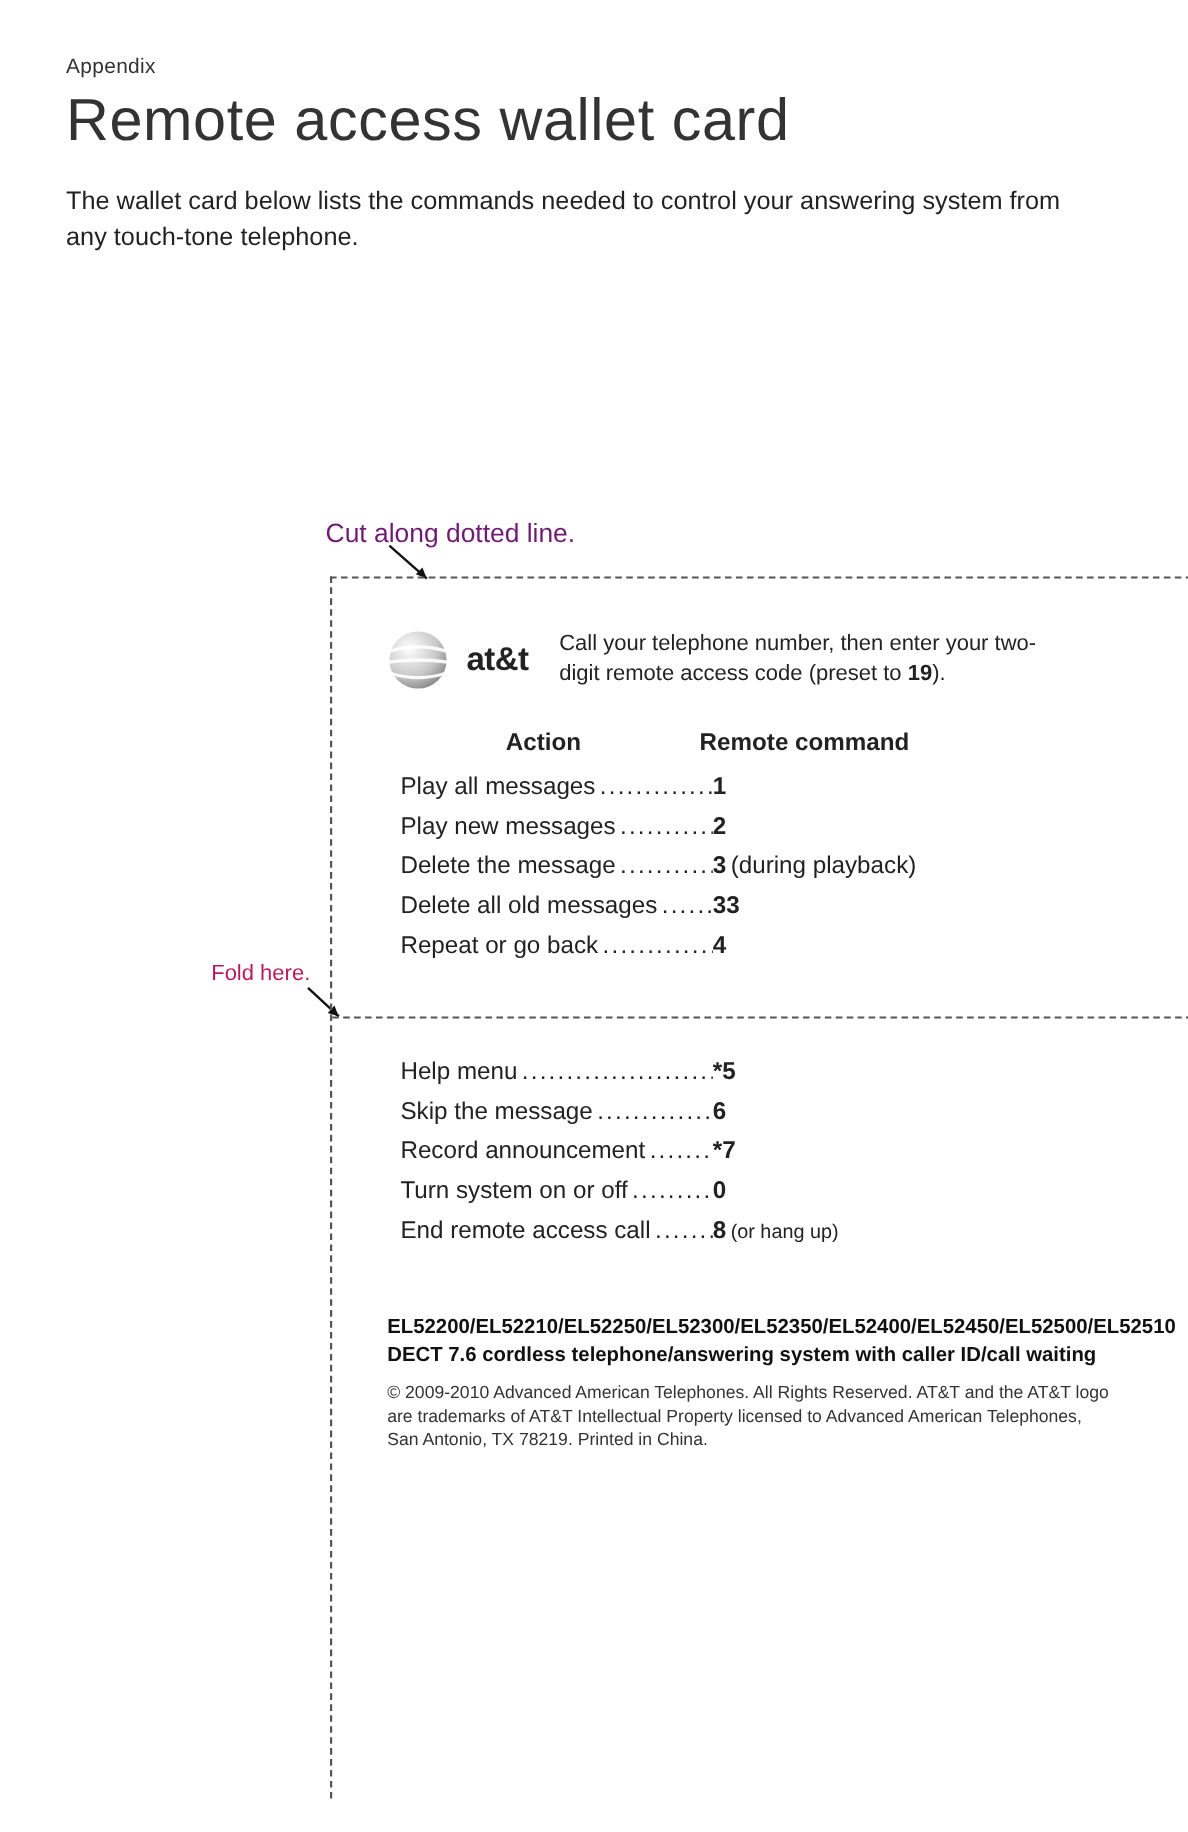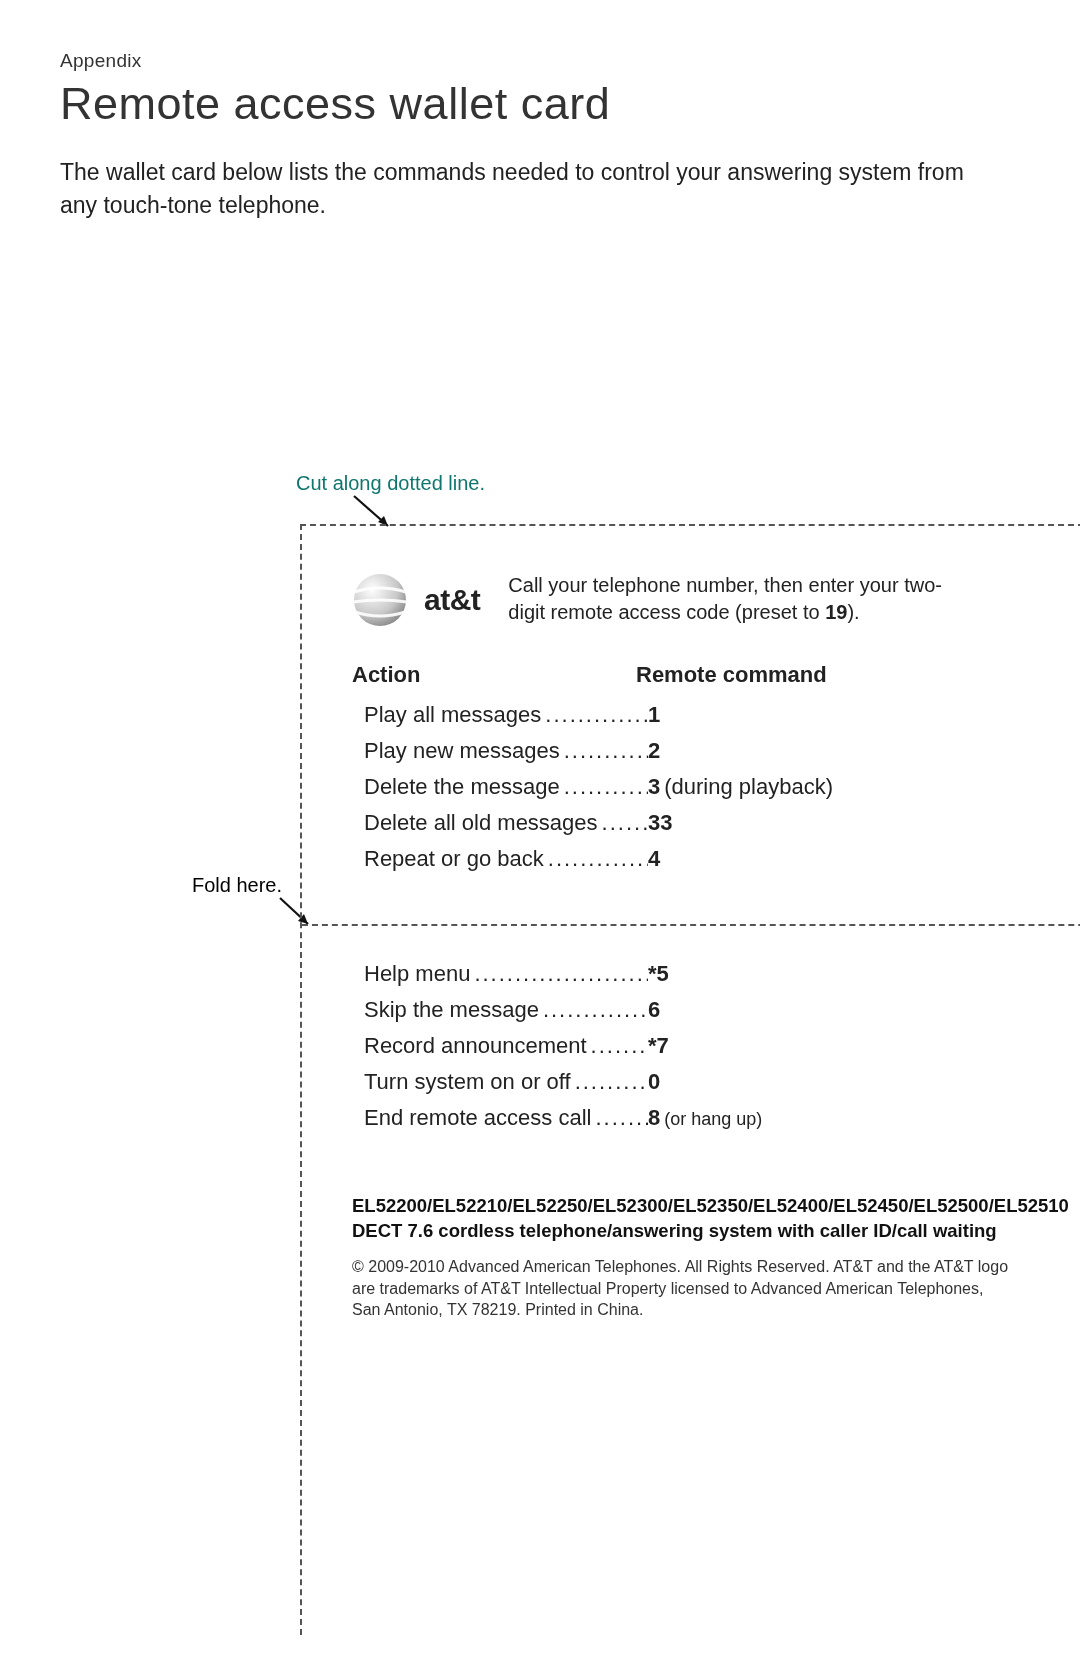--- a/index.html
+++ b/index.html
@@ -16,21 +16,21 @@
     box-sizing: border-box;
     padding: 50px 60px 40px 60px;
   }
   .section-tag {
     font-size: 19px;
     letter-spacing: 0.3px;
     color: #333;
     margin-bottom: 6px;
   }
   .page-title {
-    font-size: 45px;
+    font-size: 54px;
     font-weight: 300;
     letter-spacing: 0.5px;
     color: #333;
     margin: 0 0 26px 0;
   }
   .intro {
     font-size: 23px;
     line-height: 1.45;
     color: #222;
     margin: 0 0 40px 0;
@@ -53,45 +53,45 @@
     position: absolute;
     left: 0; right: -50px;
     top: 398px;
     border-top: 2px dashed #555;
     pointer-events: none;
   }
   .cut-label {
     position: absolute;
     left: 296px;
     top: 472px;
-    font-size: 20px;
-    color: #0f766e;
+    font-size: 24px;
+    color: #701a75;
   }
   .fold-label {
     position: absolute;
     left: 192px;
     top: 874px;
     font-size: 20px;
-    color: #000000;
+    color: #be185d;
   }
   .arrow svg { display:block; }
   .arrow-cut  { position:absolute; left:350px; top:494px;  width:46px; height:40px; }
   .arrow-fold { position:absolute; left:276px; top:896px; width:40px; height:36px; }
 
   
   .top-row { display:flex; align-items:flex-start; gap:28px; margin-bottom:34px; }
   .logo { display:flex; align-items:center; gap:16px; }
   .logo-name { font-size:30px; font-weight:600; color:#222; letter-spacing:-0.5px; }
   .globe { width:56px; height:56px; }
   .instruction { font-size:20px; line-height:1.35; color:#222; max-width:440px; }
   .instruction b { font-weight:700; }
 
   
   .headers { display:flex; font-size:22px; font-weight:700; margin-bottom:10px; }
-  .headers .col-action { width:284px; }
+  .headers .col-action { width:284px;text-align:center; }
   .cmd-row {
     display:flex;
     align-items:baseline;
     font-size:22px;
     line-height:1.5;
     margin: 3px 12px;
   }
   .cmd-action {
     position:relative;
     width:284px;

